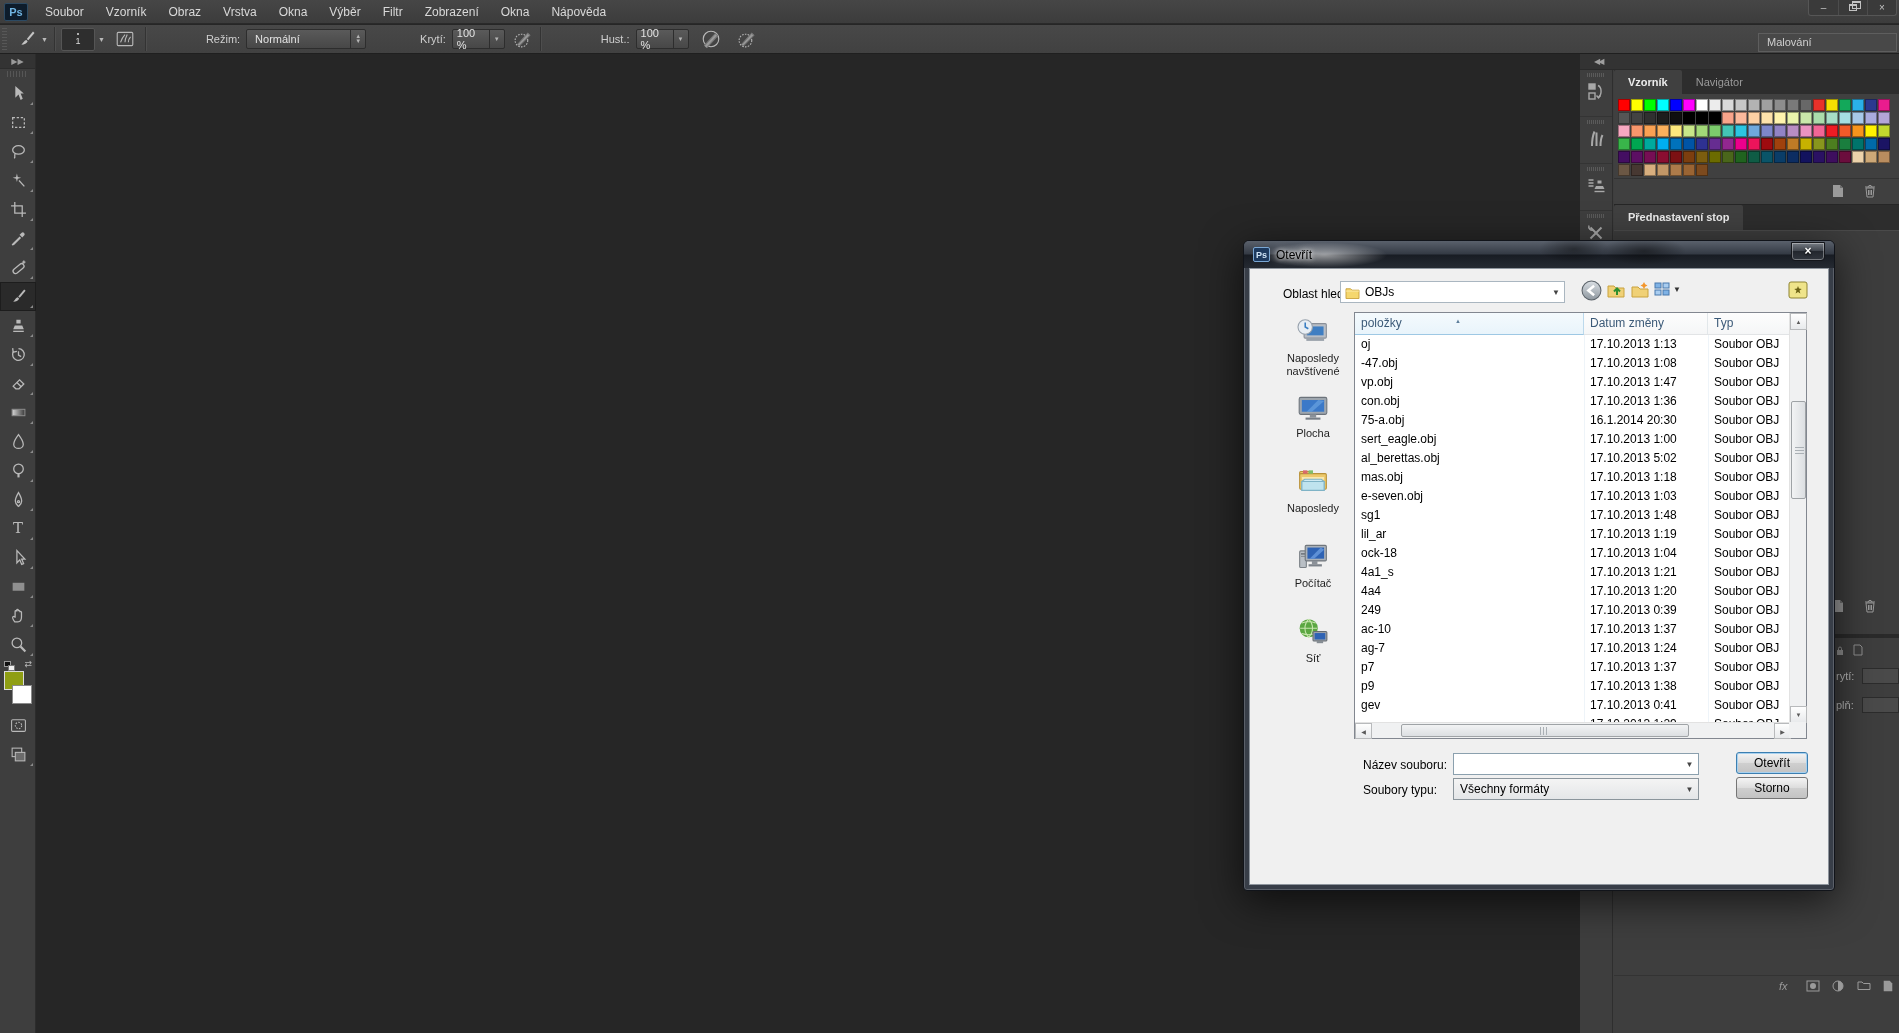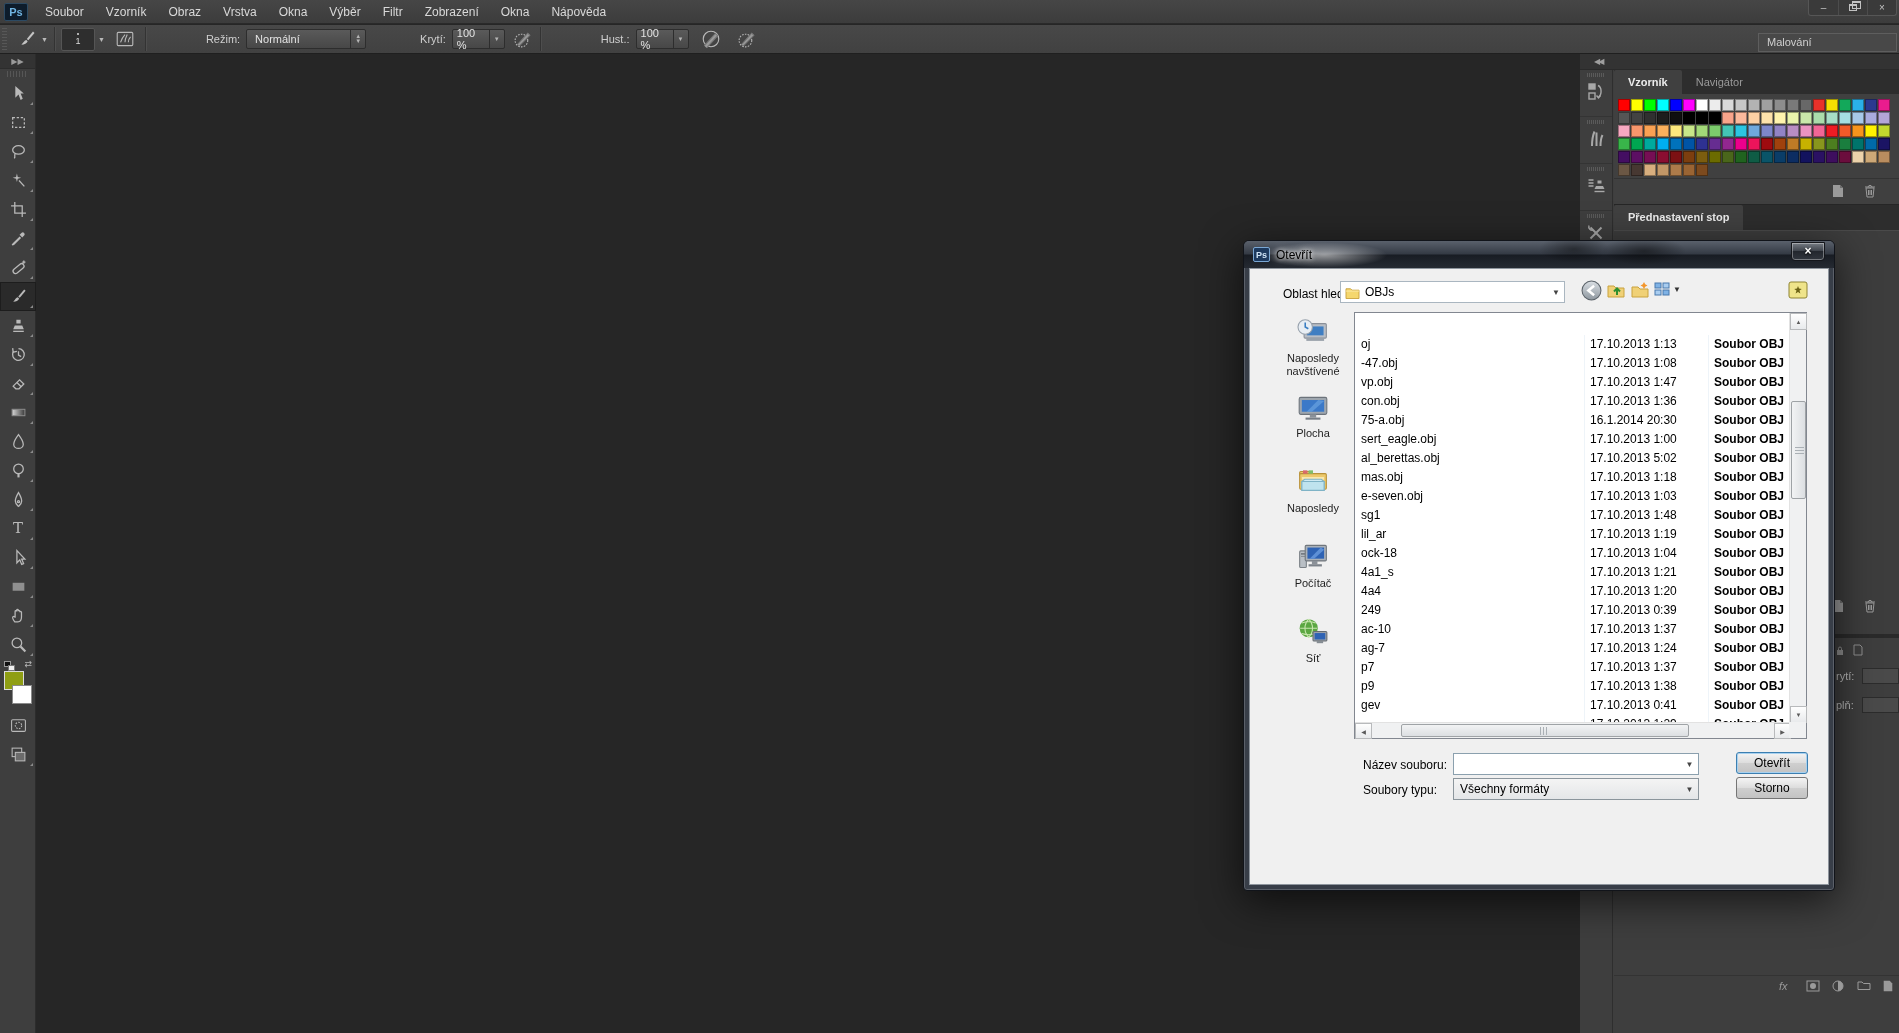--- a/index.html
+++ b/index.html
@@ -114,21 +114,21 @@
   #listbox { position:absolute; left:104px; top:43px; width:453px; height:427px; background:#fff; border:1px solid #828790;}
   #list-header { position:absolute; left:0; top:0; height:22px; width:434px; display:flex; background:linear-gradient(#fdfdfd,#f5f6f7); border-bottom:1px solid #e2e4e6; font-size:12px; color:#3c5a78;}
   .hcell { position:relative; line-height:21px; padding-left:6px; border-right:1px solid #e2e7ea; }
   #hcol-name { width:229px; background:linear-gradient(#f4fafd,#e9f4fb); border-right:1px solid #bcd9ec; border-bottom:1px solid #9ec8e4; margin-bottom:-1px;}
   #hcol-date { width:124px; }
   #hcol-type { width:81px; border-right:none;}
   #sort-arrow { position:absolute; left:100px; top:-2px; font-size:6px; color:#5d7e9b;}
   #rows-wrap { position:absolute; left:0; top:22px; width:434px; height:388px; overflow:hidden; }
   .frow { display:flex; height:19px; line-height:19px; font-size:12px; color:#000;}
   .fcell { padding-left:6px; overflow:hidden; white-space:nowrap;}
-  .fc-name { width:229px; } .fc-date { width:124px; } .fc-type { width:81px;font-weight:bold; }
+  .fc-name { width:229px; } .fc-date { width:124px; } .fc-type { width:81px; }
   .colsep { position:absolute; top:22px; width:1px; height:388px; background:#eef4f9; }
   
   .sb-btn { background:linear-gradient(#fefefe,#e8eaec); border:1px solid #b8babc; color:#5a5a5a; display:flex; align-items:center; justify-content:center; }
   #vscroll { position:absolute; right:0; top:0; width:17px; height:410px; background:#f0f1f2; border-left:1px solid #e2e2e2;}
   #vscroll .up { position:absolute; top:0; left:0; width:17px; height:17px; font-size:6px;}
   #vscroll .down { position:absolute; bottom:0; left:0; width:17px; height:17px; font-size:6px;}
   #vthumb { position:absolute; left:1px; top:88px; width:15px; height:98px; background:linear-gradient(90deg,#f2f3f4,#dcdfe2); border:1px solid #9fa3a6; border-radius:2px;}
   .thumb-grip-h { position:absolute; left:3px; top:45px; width:9px; height:8px;
      background-image:repeating-linear-gradient(#aab0b5 0 1px, transparent 1px 3px);}
   #hscroll { position:absolute; left:0; bottom:0; width:436px; height:16px; background:#f0f1f2; border-top:1px solid #e2e2e2;}
@@ -738,20 +738,28 @@
           <div class="place" style="top: 348px;"><svg style="display:inline-block" width="32" height="30" viewBox="0 0 30 27">
               <circle cx="11" cy="10" r="8.5" fill="#5ba742"></circle>
               <path d="M3 10 h16 M11 1.5 a12 12 0 0 1 0 17 M11 1.5 a12 12 0 0 0 0 17 M4.5 5 a14 9 0 0 1 13 0 M4.5 15 a14 9 0 0 0 13 0" fill="none" stroke="#c8e6ae" stroke-width="1"></path>
               <rect x="15" y="13" width="13" height="9" rx="1" fill="#9aa1a8" stroke="#666c72"></rect>
               <rect x="16.5" y="14.5" width="10" height="6" fill="#2f63b4"></rect>
               <rect x="18.5" y="22" width="6" height="2" fill="#858c93"></rect>
             </svg><div class="plabel">Síť</div></div>
         </div>
 
       <div id="listbox">
+        <div id="list-header">
+          <div class="hcell" id="hcol-name">
+            <span>položky</span>
+            <span id="sort-arrow">▲</span>
+          </div>
+          <div class="hcell" id="hcol-date">Datum změny</div>
+          <div class="hcell" id="hcol-type">Typ</div>
+        </div>
         <div id="rows-wrap">
             <div class="frow">
               <span class="fcell fc-name">oj</span>
               <span class="fcell fc-date">17.10.2013 1:13</span>
               <span class="fcell fc-type">Soubor OBJ</span>
             </div>
             <div class="frow">
               <span class="fcell fc-name">-47.obj</span>
               <span class="fcell fc-date">17.10.2013 1:08</span>
               <span class="fcell fc-type">Soubor OBJ</span>

